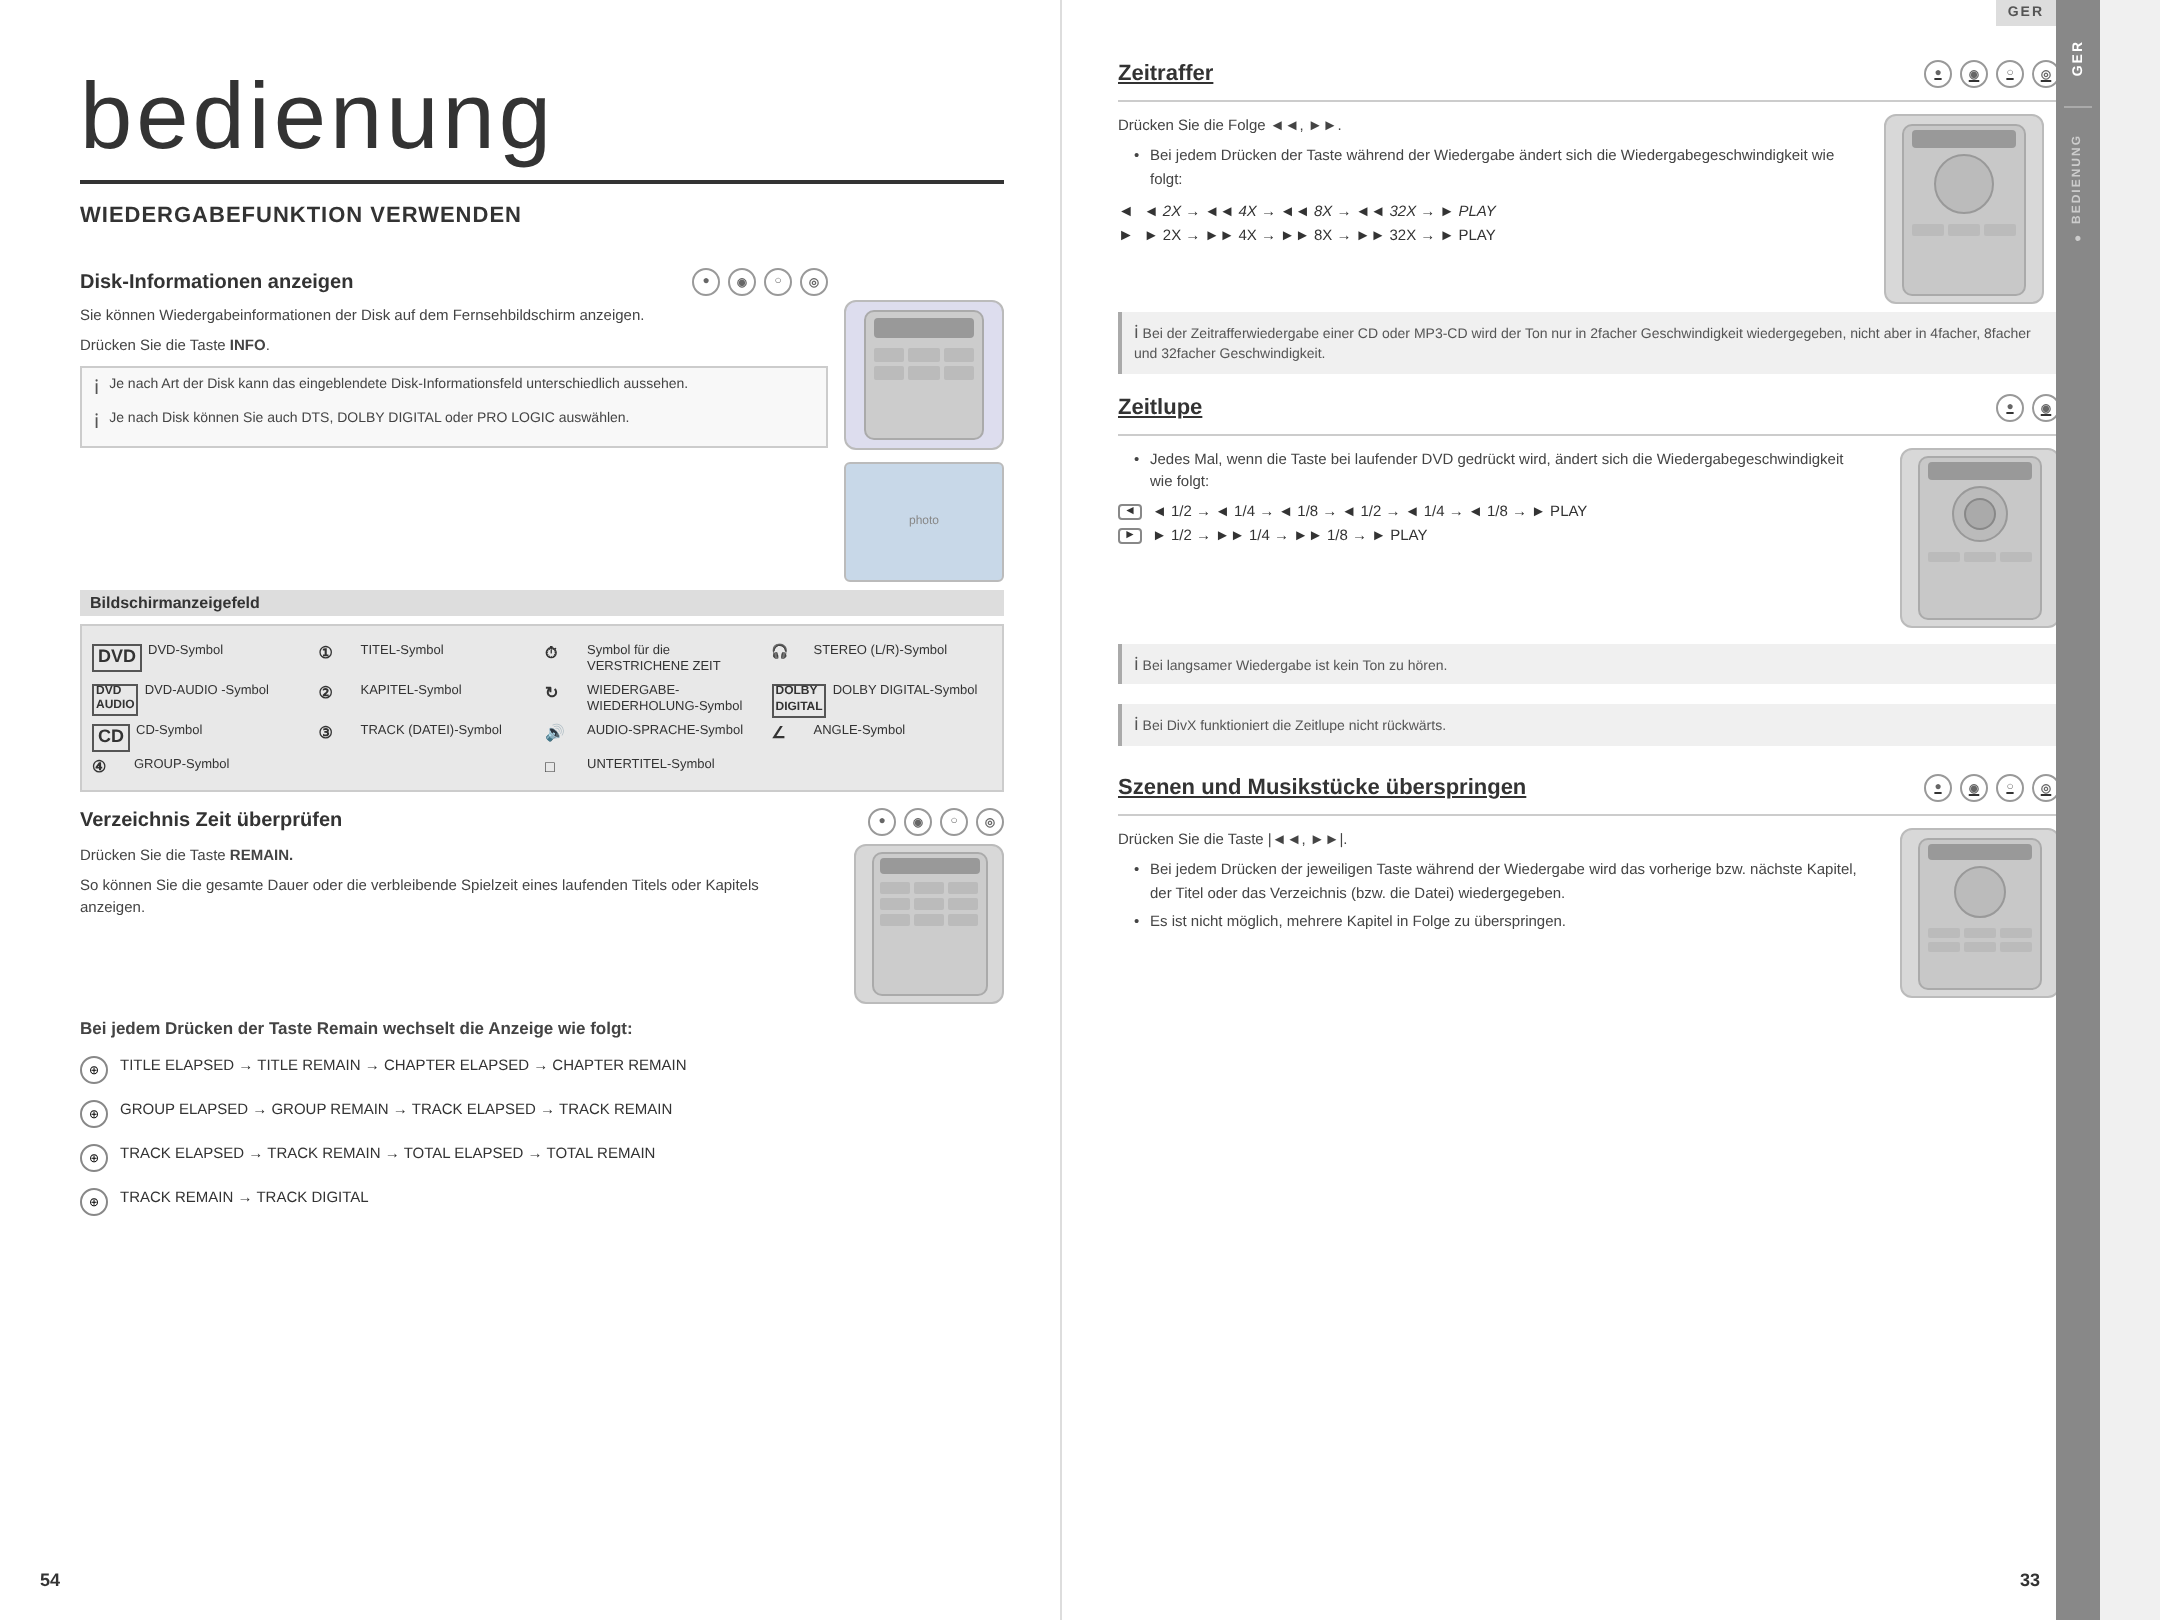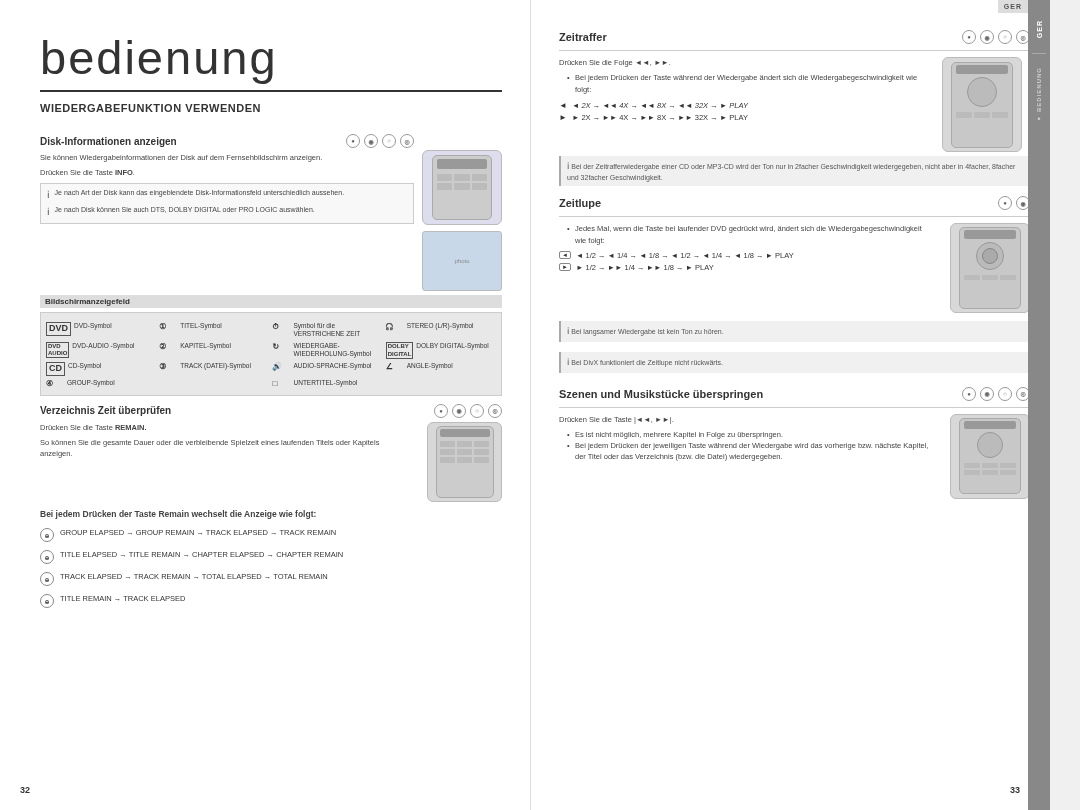--- a/index.html
+++ b/index.html
@@ -241,20 +241,21 @@
     }
 
     .right-subsection-title {
       font-size: 11px;
       font-weight: bold;
       color: #333;
       margin-bottom: 5px;
       display: flex;
       align-items: center;
       justify-content: space-between;
+      text-decoration: underline;
     }
 
     .hr-thin {
       border: none;
       border-top: 1px solid #ccc;
       margin: 6px 0;
     }
 
     .note-box {
       background: #f0f0f0;
@@ -442,38 +443,38 @@
           </div>
         </div>
       </div>
     </div>
 
     <div style="margin-top:6px;">
       <p class="body-text" style="font-weight:bold; font-size:8.5px;">Bei jedem Drücken der Taste Remain wechselt die Anzeige wie folgt:</p>
       <div style="margin-top:5px;">
         <div class="sequence-row">
           <div class="seq-icon">⊕</div>
-          <span class="seq-text">GROUP ELAPSED → GROUP REMAIN → TRACK ELAPSED → TRACK REMAIN</span>
+          <span class="seq-text">TITLE ELAPSED → TITLE REMAIN → CHAPTER ELAPSED → CHAPTER REMAIN</span>
         </div>
         <div class="sequence-row">
           <div class="seq-icon">⊕</div>
-          <span class="seq-text">TITLE ELAPSED → TITLE REMAIN → CHAPTER ELAPSED → CHAPTER REMAIN</span>
+          <span class="seq-text">GROUP ELAPSED → GROUP REMAIN → TRACK ELAPSED → TRACK REMAIN</span>
         </div>
         <div class="sequence-row">
           <div class="seq-icon">⊕</div>
           <span class="seq-text">TRACK ELAPSED → TRACK REMAIN → TOTAL ELAPSED → TOTAL REMAIN</span>
         </div>
         <div class="sequence-row">
           <div class="seq-icon">⊕</div>
-          <span class="seq-text">TITLE REMAIN → TRACK ELAPSED</span>
-        </div>
-      </div>
-    </div>
-
-    <span class="page-number page-num-left">32</span>
+          <span class="seq-text">TRACK REMAIN → TRACK DIGITAL</span>
+        </div>
+      </div>
+    </div>
+
+    <span class="page-number page-num-left">54</span>
   </div>
 
   <div class="right-page">
 
     <div style="position:absolute; top:0; right:22px; background:#ddd; padding:3px 6px; font-size:7px; font-weight:bold; color:#555; letter-spacing:1px;">GER</div>
 
     <div class="side-tab">
       <span class="side-tab-label">GER</span>
       <div class="side-tab-divider"></div>
       <span class="side-tab-section">● BEDIENUNG</span>
@@ -589,22 +590,22 @@
           <div class="icon-circle">○</div>
           <div class="icon-circle">◎</div>
         </div>
       </div>
       <hr class="hr-thin">
 
       <div class="flex-row">
         <div style="flex:1">
           <p class="body-text">Drücken Sie die Taste |◄◄, ►►|.</p>
           <div class="bullet-list">
+            <div class="bullet-item">Bei jedem Drücken der jeweiligen Taste während der Wiedergabe wird das vorherige bzw. nächste Kapitel, der Titel oder das Verzeichnis (bzw. die Datei) wiedergegeben.</div>
             <div class="bullet-item" style="margin-top:3px;">Es ist nicht möglich, mehrere Kapitel in Folge zu überspringen.</div>
-            <div class="bullet-item">Bei jedem Drücken der jeweiligen Taste während der Wiedergabe wird das vorherige bzw. nächste Kapitel, der Titel oder das Verzeichnis (bzw. die Datei) wiedergegeben.</div>
           </div>
         </div>
         <div style="width:80px; height:85px; border:1px solid #bbb; background:#d8d8d8; border-radius:6px; margin-left:8px; flex-shrink:0; display:flex; align-items:center; justify-content:center;">
           <div style="width:62px; height:76px; background:#c8c8c8; border-radius:5px; border:1px solid #aaa;">
             <div style="background:#999; height:8px; margin:2px 4px; border-radius:2px;"></div>
             <div style="width:26px; height:26px; border-radius:50%; border:1px solid #999; background:#bbb; margin:3px auto;"></div>
             <div style="display:grid; grid-template-columns:repeat(3,1fr); gap:2px; padding:2px 4px;">
               <div style="background:#bbb; height:5px; border-radius:1px;"></div>
               <div style="background:#bbb; height:5px; border-radius:1px;"></div>
               <div style="background:#bbb; height:5px; border-radius:1px;"></div>

